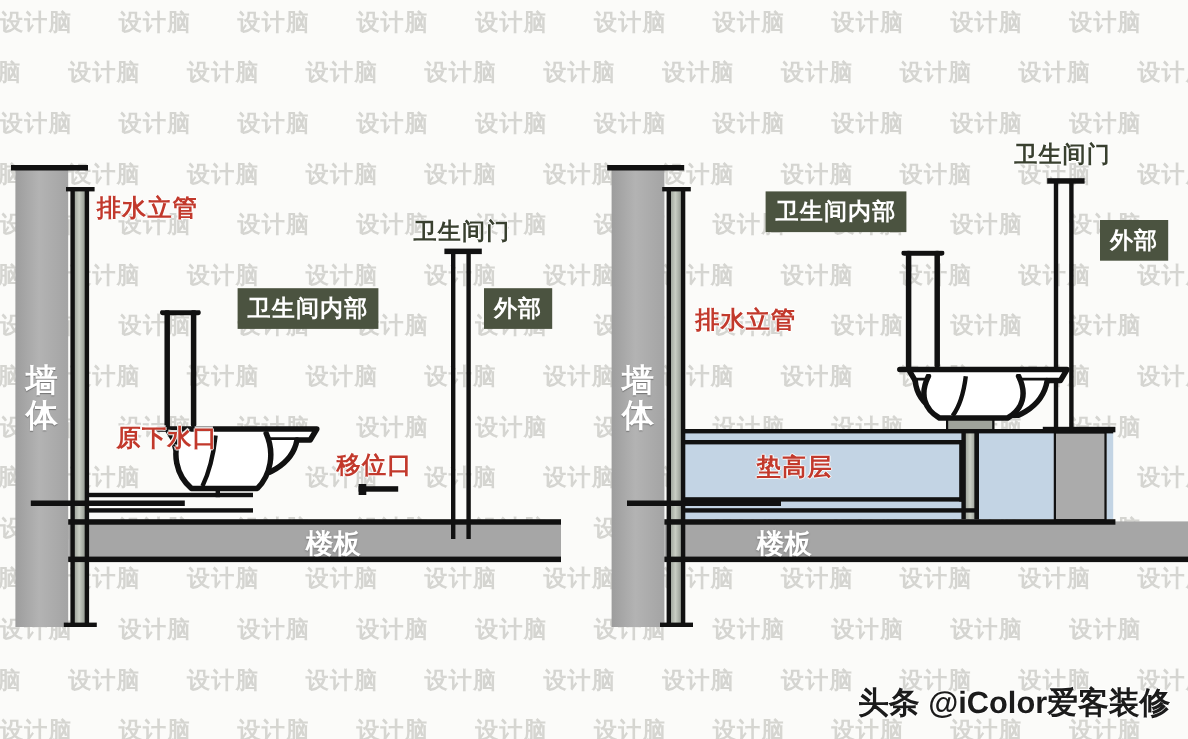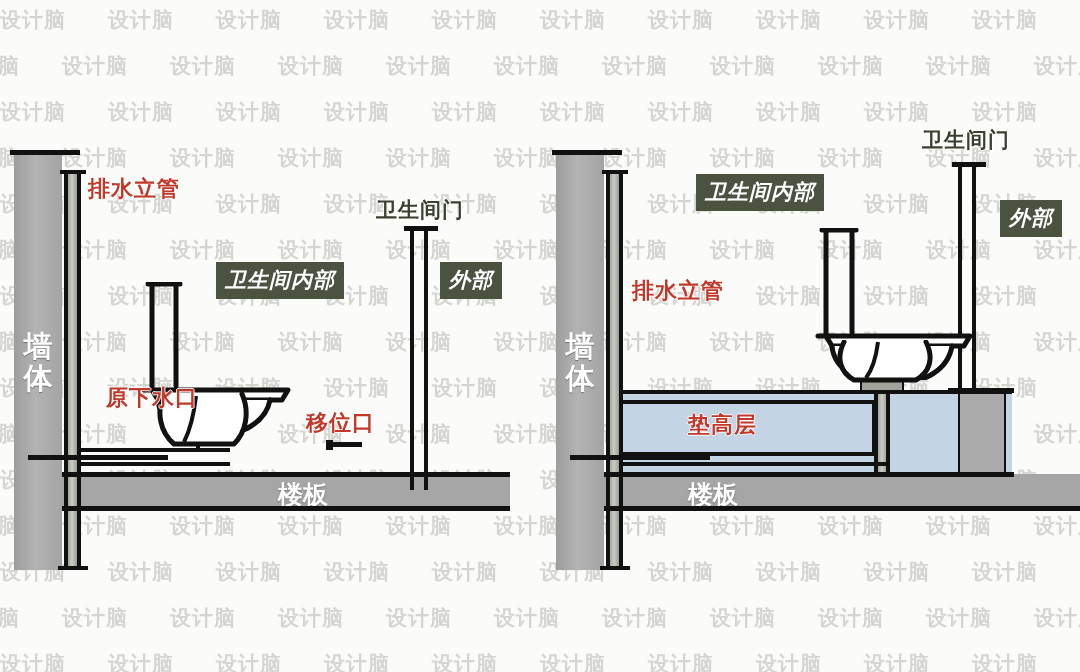--- a/index.html
+++ b/index.html
@@ -48,21 +48,21 @@
 
   
   .lbl-red{
     position:absolute;z-index:9;color:#c2392c;font-weight:700;font-size:22px;
     white-space:nowrap;letter-spacing:1px;
     text-shadow:0 1px 0 rgba(255,255,255,.85),0 -1px 0 rgba(255,255,255,.85),
                 1px 0 0 rgba(255,255,255,.85),-1px 0 0 rgba(255,255,255,.85);
   }
   .lbl-box{
     position:absolute;z-index:9;background:#4b5340;color:#ffffff;font-weight:700;
-    font-size:21px;padding:4px 9px 5px;white-space:nowrap;letter-spacing:1px;font-style:italic;
+    font-size:21px;padding:4px 9px 5px;white-space:nowrap;letter-spacing:1px;
   }
   .lbl-dark{
     position:absolute;z-index:9;color:#39402f;font-weight:700;font-size:21px;
     white-space:nowrap;letter-spacing:1px;
     text-shadow:0 1px 0 rgba(255,255,255,.9),0 -1px 0 rgba(255,255,255,.9),
                 1px 0 0 rgba(255,255,255,.9),-1px 0 0 rgba(255,255,255,.9);
   }
 
   .toilet{position:absolute;z-index:8;}
   .footer{
@@ -355,14 +355,15 @@
     <div class="ink" style="left:64px;top:506px;width:476px;height:5px;"></div>
     <div class="slab-label" style="left:148px;top:478px;">楼板</div>
 
     <div class="lbl-red" style="left:92px;top:276px;">排水立管</div>
     <div class="lbl-box" style="left:156px;top:174px;">卫生间内部</div>
     <div class="lbl-dark" style="left:382px;top:126px;">卫生间门</div>
     <div class="lbl-box" style="left:460px;top:200px;">外部</div>
     <div class="lbl-red" style="left:148px;top:410px;font-family:Liberation Mono, monospace;">垫高层</div>
   </div>
 
+  <div class="footer">头条 @iColor爱客装修</div>
 
 </div>
 
 </body></html>

